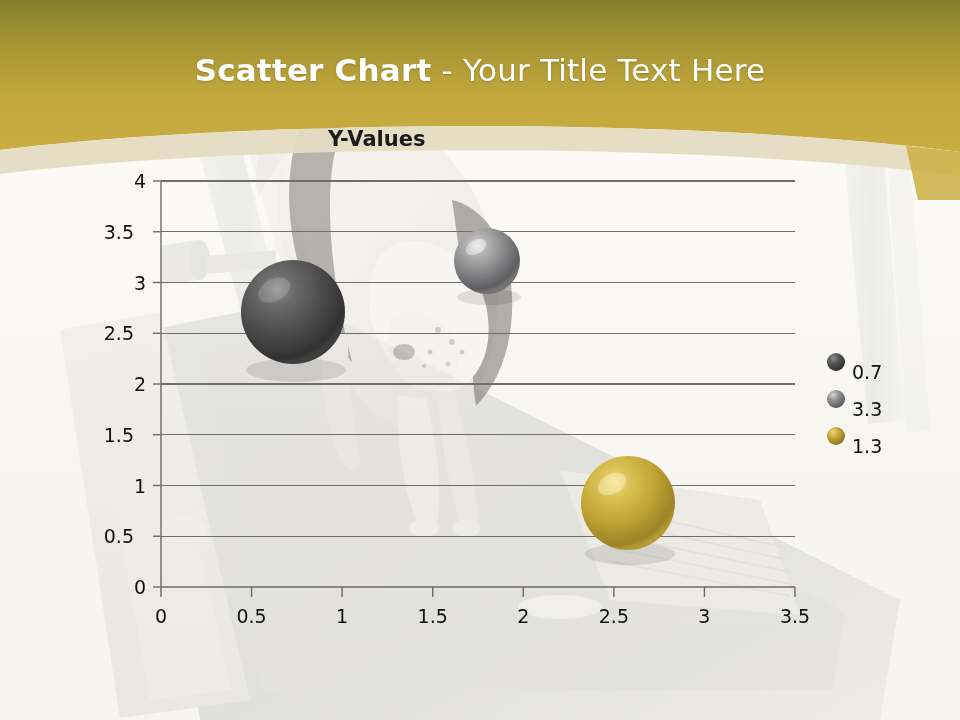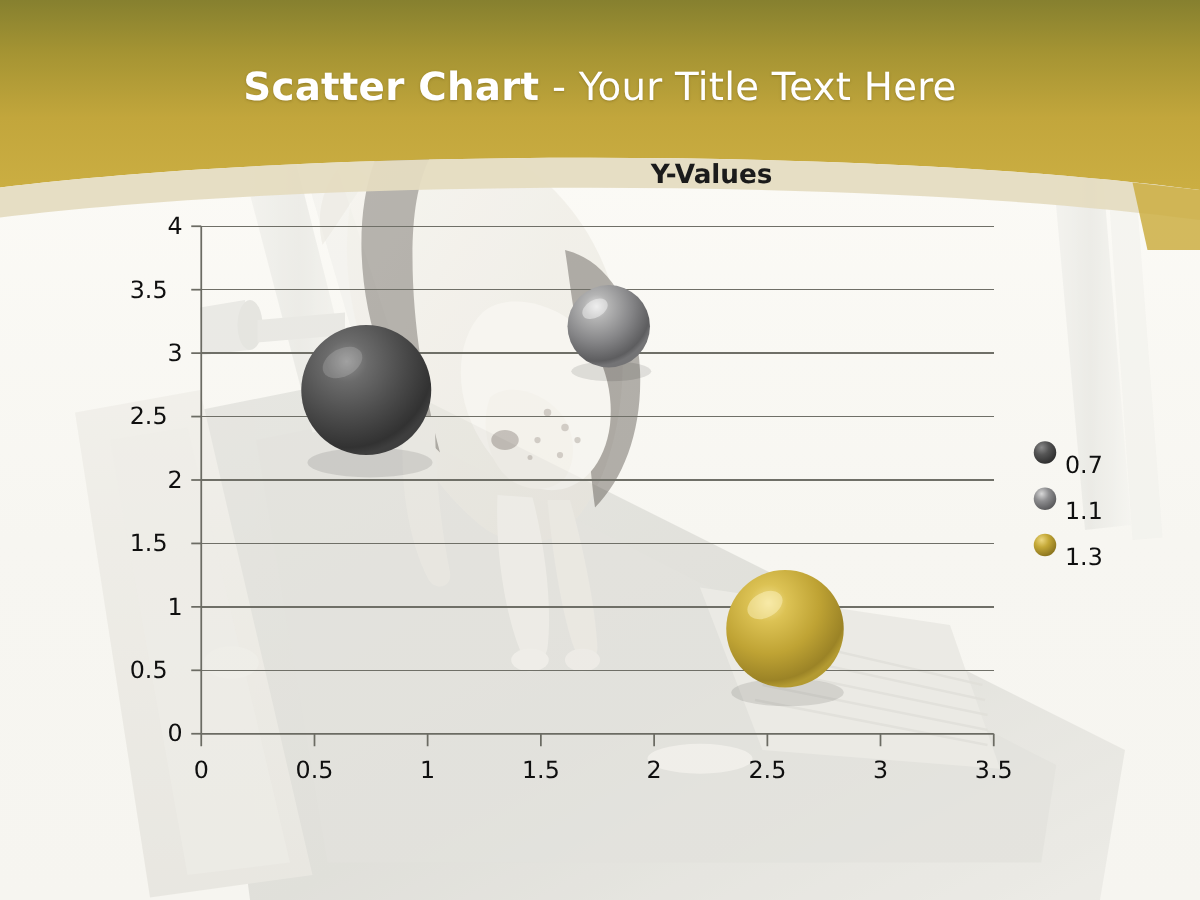--- a/index.html
+++ b/index.html
@@ -21,21 +21,21 @@
     position:absolute;left:0;top:52px;width:960px;text-align:center;
     font-size:31px;color:#ffffff;letter-spacing:.2px;
     text-shadow:0 1px 2px rgba(90,70,10,.35);
     white-space:nowrap;
   }
   .title .bold{font-weight:bold;}
   .title .light{font-weight:normal;}
 
   
   .chart-title{
-    position:absolute;left:318px;top:127px;width:300px;text-align:right;
+    position:absolute;left:328px;top:127px;width:300px;text-align:left;
     font-size:21px;font-weight:bold;color:#1b1b1b;
   }
   .plot{position:absolute;left:0;top:0;width:960px;height:720px;}
   .plot svg{display:block;}
 
   .ylab{
     position:absolute;text-align:right;width:46px;
     font-size:19px;color:#0f0f0f;
   }
   .xlab{
@@ -307,21 +307,21 @@
   <div class="xlab" style="left:674.4px;top:605px;">3</div>
   <div class="xlab" style="left:765px;top:605px;">3.5</div>
 
   <div class="legend">
     <div class="legend-row">
       <div class="legend-dot" style="background:transparent;"></div>
       <div class="legend-text">0.7</div>
     </div>
     <div class="legend-row">
       <div class="legend-dot" style="background:transparent;"></div>
-      <div class="legend-text">1.1</div>
+      <div class="legend-text">3.3</div>
     </div>
     <div class="legend-row">
       <div class="legend-dot" style="background:transparent;"></div>
       <div class="legend-text">1.3</div>
     </div>
   </div>
 
 </div>
 
 </body></html>

